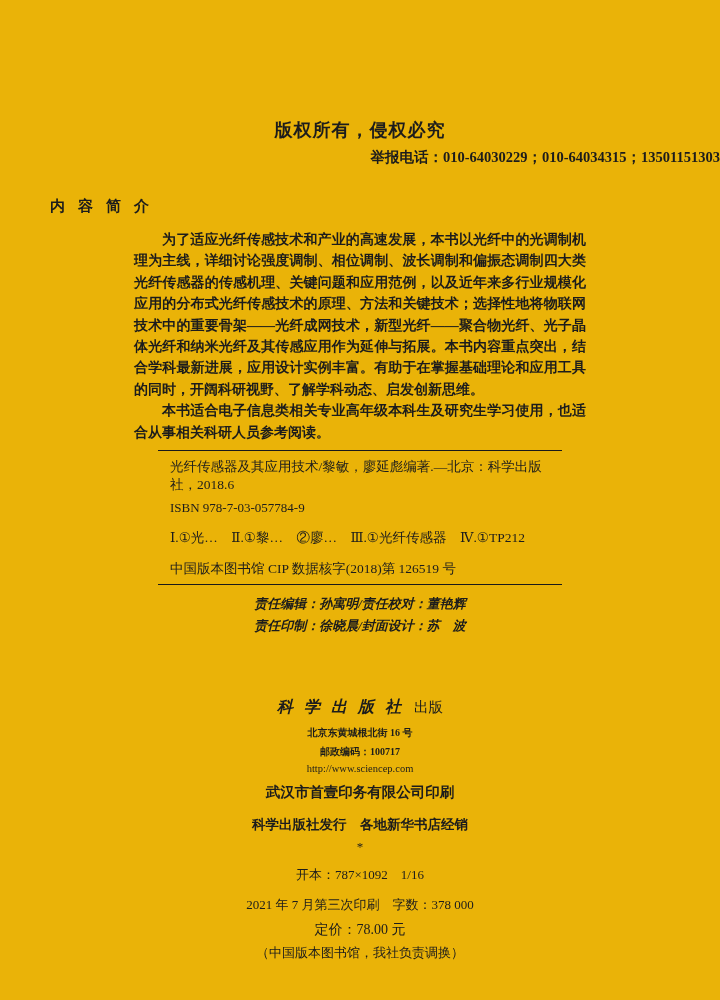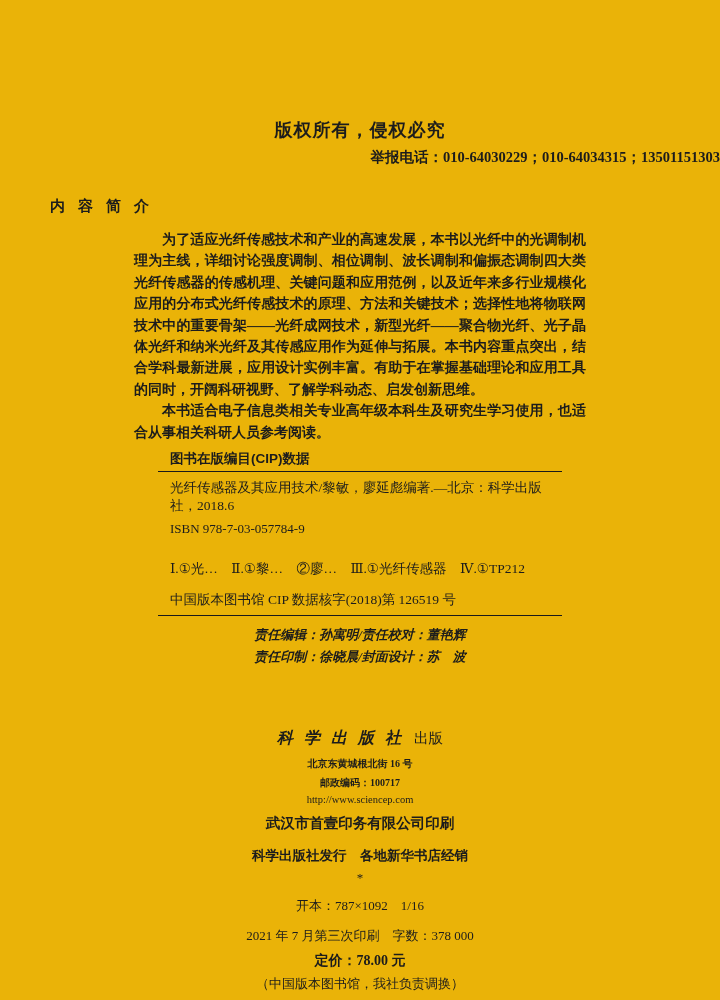--- a/index.html
+++ b/index.html
@@ -55,21 +55,21 @@
     font-family: "Liberation Sans", "DejaVu Sans", sans-serif;
     font-weight: bold;
     padding-left: 12px;
     margin-bottom: 3px;
     font-size: 13.5px;
   }
   .cip-rule { border-top: 1.5px solid #1a1a1a; height: 0; }
   .cip-line { padding-left: 12px; }
   .cip-title-line { margin-top: 7px; }
   .cip-isbn { margin-top: 6px; font-size: 13px; }
-  .cip-class { margin-top: 23px; }
+  .cip-class { margin-top: 13px; }
   .cip-registry { margin-top: 13px; margin-bottom: 6px; }
 
   .staff {
     margin-top: 8px;
     text-align: center;
     font-style: italic;
     font-weight: bold;
     font-size: 13px;
     line-height: 22px;
   }
@@ -84,41 +84,40 @@
   .pub-name .label { font-size: 14.5px; margin-left: 2px; }
   .pub-address  { margin-top: 8px; font-size: 10px; font-weight: bold; }
   .pub-postcode { margin-top: 5px; font-size: 10px; font-weight: bold; }
   .pub-website  { margin-top: 4px; font-size: 10.5px; }
   .pub-printer  { margin-top: 9px; font-size: 14.5px; font-weight: bold; }
   .pub-dist     { margin-top: 14px; font-size: 13.5px; font-weight: bold; }
   .star         { margin-top: 5px; font-size: 13px; }
 
   .print-info { text-align: center; }
   .pi-line { margin-top: 10px; font-size: 13px; line-height: 19.5px; }
-  .price { margin-top: 6px; font-size: 14px; font-weight: bold; }
+  .price { margin-top: 6px; font-size: 14px; font-weight: normal; }
   .note  { margin-top: 3px; font-size: 13px; }
 </style>
 </head>
 <body>
 
 <div id="page">
 
   <div class="copyright-title">版权所有，侵权必究</div>
 
   <div class="report-phone">举报电话：010-64030229；010-64034315；13501151303</div>
 
   <div class="intro-title">内容简介</div>
 
   <div class="intro-body">
     <p>为了适应光纤传感技术和产业的高速发展，本书以光纤中的光调制机理为主线，详细讨论强度调制、相位调制、波长调制和偏振态调制四大类光纤传感器的传感机理、关键问题和应用范例，以及近年来多行业规模化应用的分布式光纤传感技术的原理、方法和关键技术；选择性地将物联网技术中的重要骨架——光纤成网技术，新型光纤——聚合物光纤、光子晶体光纤和纳米光纤及其传感应用作为延伸与拓展。本书内容重点突出，结合学科最新进展，应用设计实例丰富。有助于在掌握基础理论和应用工具的同时，开阔科研视野、了解学科动态、启发创新思维。</p>
     <p>本书适合电子信息类相关专业高年级本科生及研究生学习使用，也适合从事相关科研人员参考阅读。</p>
   </div>
 
   <div class="cip-block">
-    <div class="cip-heading">图书在版编目(CIP)数据</div>
     <div class="cip-rule"></div>
     <div class="cip-line cip-title-line">光纤传感器及其应用技术/黎敏，廖延彪编著.—北京：科学出版社，2018.6</div>
     <div class="cip-line cip-isbn">ISBN 978-7-03-057784-9</div>
     <div class="cip-line cip-class">Ⅰ.①光…　Ⅱ.①黎…　②廖…　Ⅲ.①光纤传感器　Ⅳ.①TP212</div>
     <div class="cip-line cip-registry">中国版本图书馆 CIP 数据核字(2018)第 126519 号</div>
     <div class="cip-rule"></div>
   </div>
 
   <div class="staff">
     <div>责任编辑：孙寓明/责任校对：董艳辉</div>

